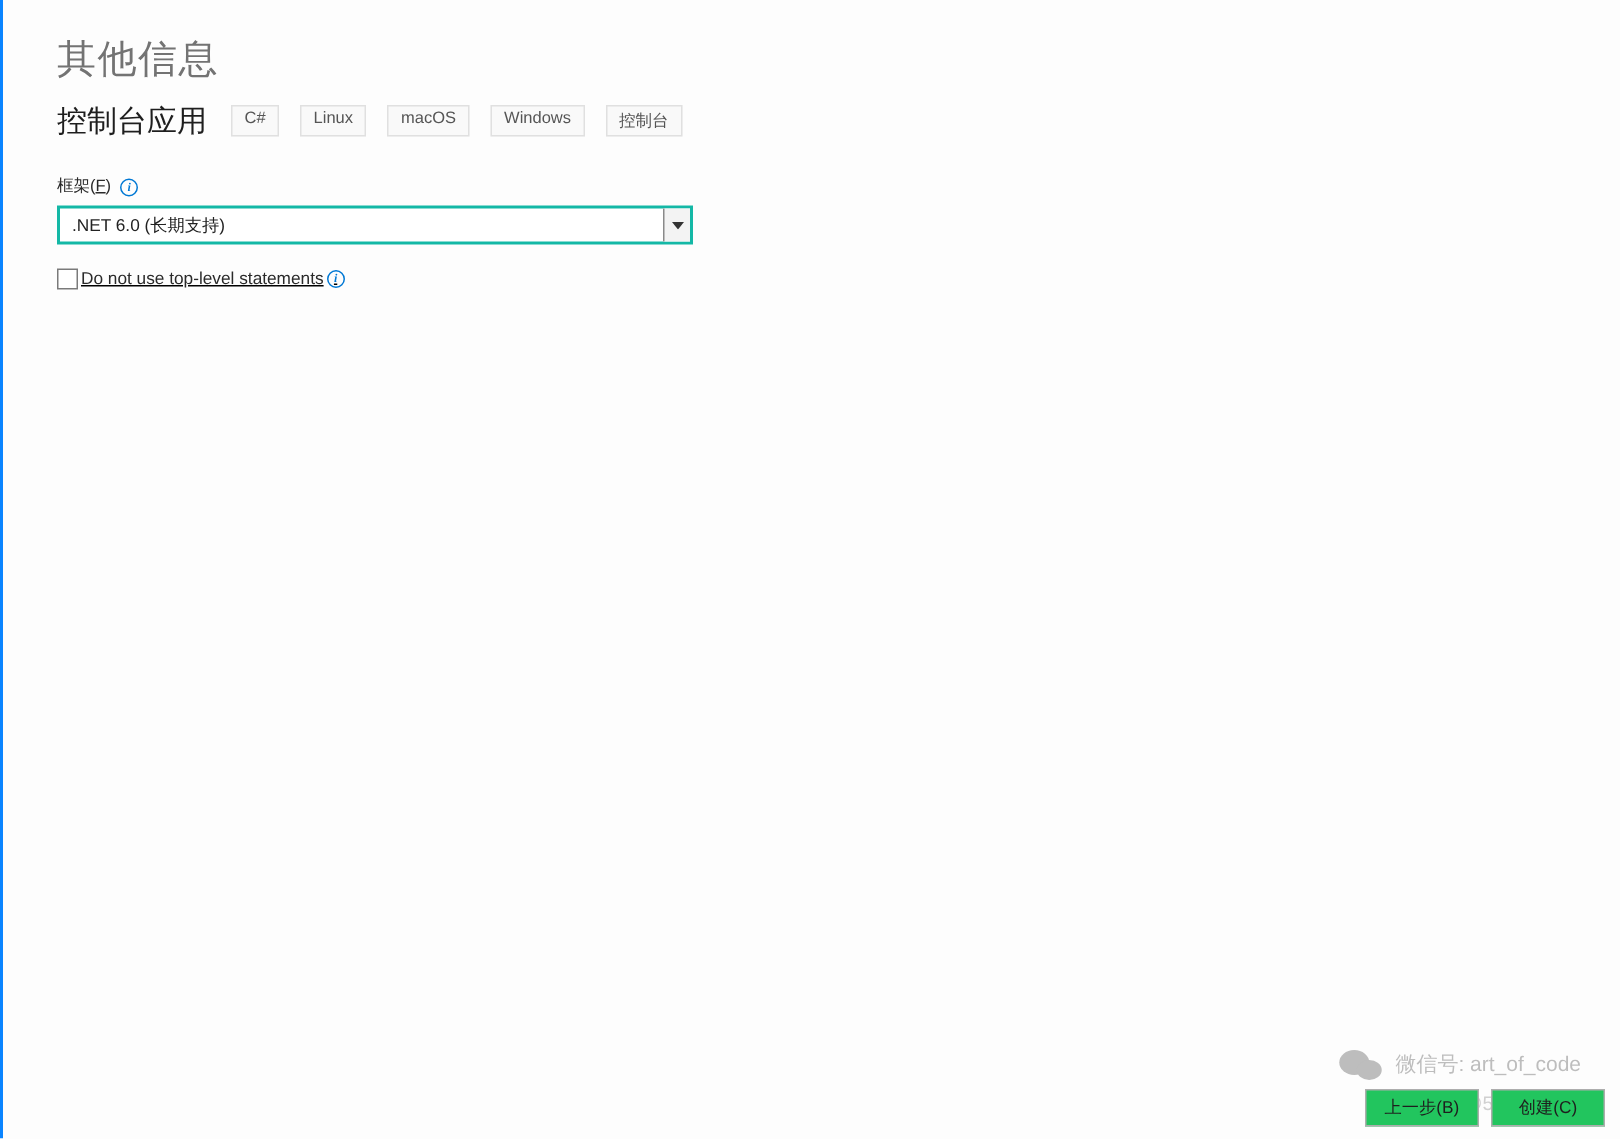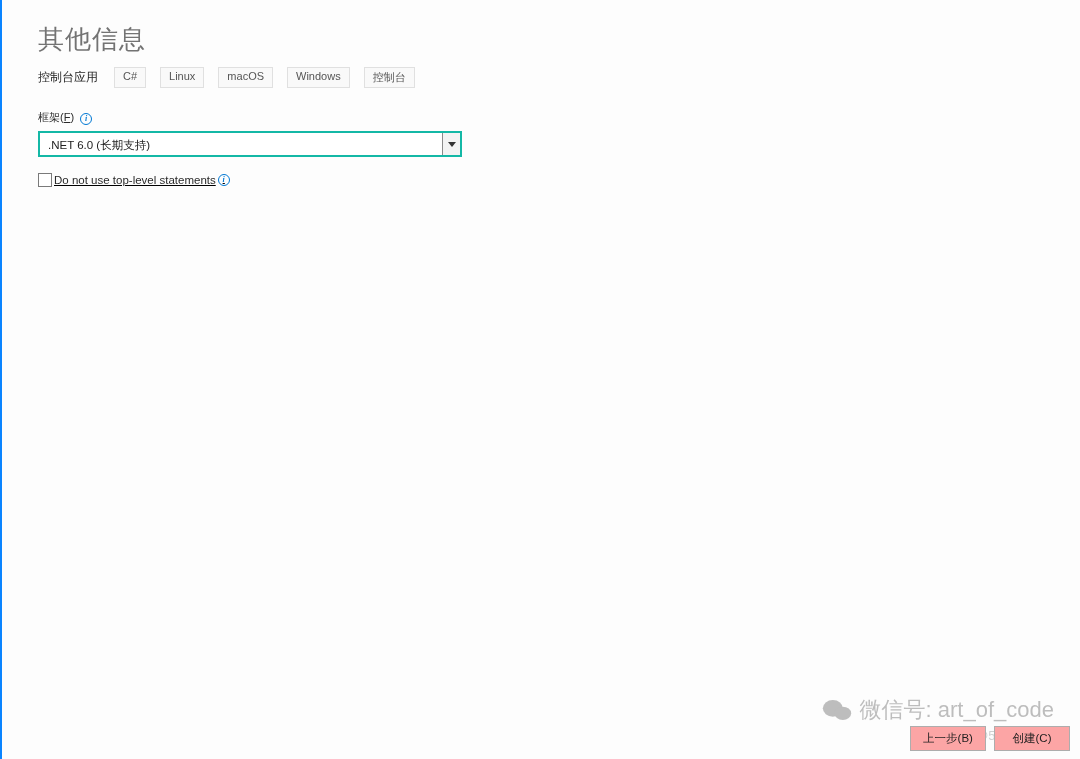--- a/index.html
+++ b/index.html
@@ -30,21 +30,21 @@
       letter-spacing: 1px;
       margin-bottom: 10px;
     }
     .subtitle-row {
       display: flex;
       align-items: center;
       gap: 16px;
       margin-bottom: 22px;
     }
     .subtitle {
-      font-size: 12px;
+      font-size: 20px;
       color: #1e1e1e;
     }
     .tag-row {
       display: flex;
       gap: 14px;
     }
     .tag {
       font-size: 11px;
       color: #555;
       padding: 2px 8px;
@@ -123,35 +123,35 @@
       right: 10px;
       bottom: 8px;
       display: flex;
       gap: 8px;
     }
     .btn {
       min-width: 76px;
       padding: 4px 12px;
       font-size: 11.5px;
       color: #1e1e1e;
-      background: #fca5a5;
+      background: #22c55e;
       border: 1px solid #adadad;
       text-align: center;
       font-family: inherit;
     }
     .watermark {
       position: absolute;
       right: 26px;
       bottom: 34px;
       color: #666;
       opacity: 0.42;
       display: flex;
       align-items: center;
       gap: 8px;
-      font-size: 22px;
+      font-size: 14px;
       pointer-events: none;
     }
     .watermark svg { width: 30px; height: 30px; fill: #555; opacity: .9;}
     .watermark-sub {
       position: absolute;
       right: 24px;
       bottom: 14px;
       color: #9a9a9a;
       opacity: .45;
       font-size: 13px;

